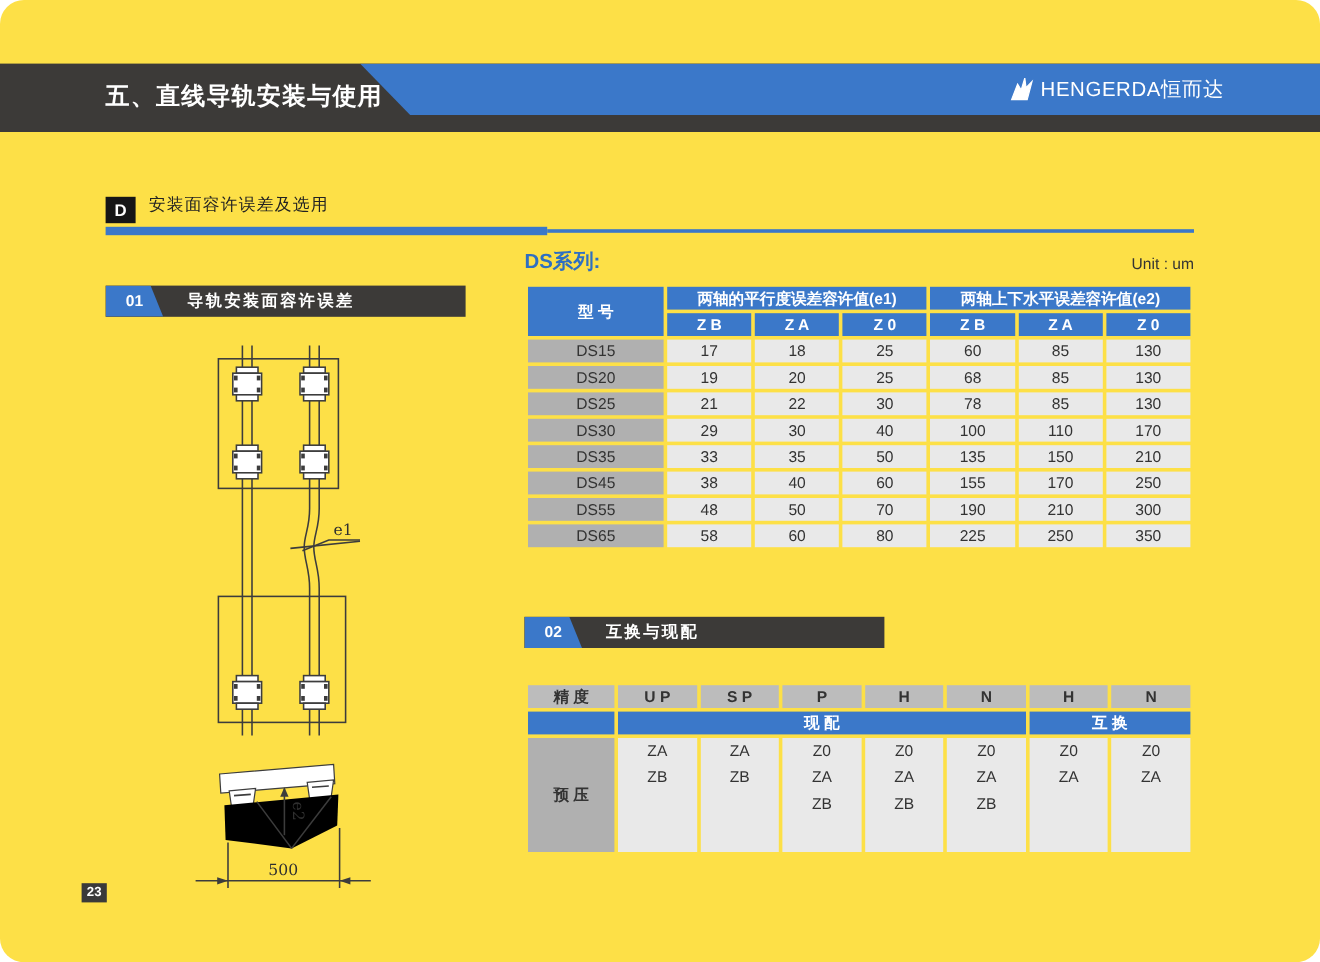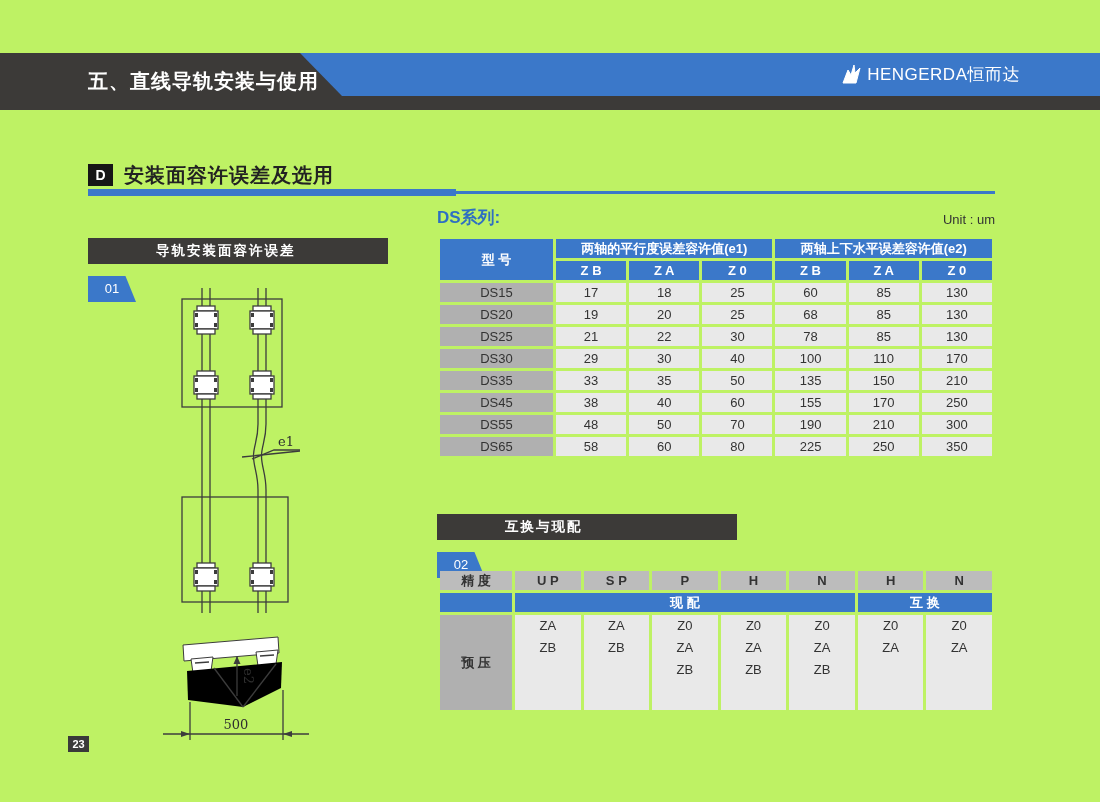--- a/index.html
+++ b/index.html
@@ -5,43 +5,43 @@
   :root{
     --accent:#3b78c9;
     --bar-dark:#3c3a38;
     --cell-gray:#b0b0b0;
     --cell-light:#e9e9e9;
     --sub-gray:#bcbcbc;
   }
   *{margin:0;padding:0;box-sizing:border-box;}
   html,body{background:#fff;}
   body{font-family:"Liberation Sans",sans-serif;color:#333;}
-  .page{position:relative;width:1100px;height:802px;background:#bef264;overflow:hidden;}
+  .page{position:relative;width:1100px;height:802px;background:#fde047;overflow:hidden;border-radius:20px;}
 
   
   .topbar{position:absolute;left:0;top:53px;width:1100px;height:57px;background:var(--bar-dark);}
   .topbar-blue{position:absolute;left:300px;right:0;top:0;height:43px;background:var(--accent);
     clip-path:polygon(0 0,100% 0,100% 100%,42px 100%);}
   .topbar-title{position:absolute;left:88px;top:0;height:57px;line-height:57px;color:#fff;
     font-size:20px;font-weight:bold;letter-spacing:1px;}
   .brand{position:absolute;right:80px;top:0;height:43px;display:flex;align-items:center;gap:4px;color:#fff;}
   .brand-text{font-size:17px;font-weight:normal;letter-spacing:.5px;}
 
   
   .sec-letter{position:absolute;left:88px;top:164px;width:25px;height:22px;background:#161616;color:#fff;
     font-size:14px;font-weight:bold;text-align:center;line-height:22px;}
-  .sec-title{position:absolute;left:124px;top:162px;font-size:20px;font-weight:bold;color:#222;letter-spacing:1px;}
+  .sec-title{position:absolute;left:124px;top:162px;font-size:14px;font-weight:normal;color:#222;letter-spacing:1px;}
   .sec-line-thick{position:absolute;left:88px;top:189px;width:368px;height:7px;background:var(--accent);}
   .sec-line-thin{position:absolute;left:456px;top:191px;width:539px;height:3px;background:var(--accent);}
 
   
   .subbar{position:absolute;width:300px;height:26px;background:var(--bar-dark);}
   .subbar-num{position:absolute;left:0;top:0;width:48px;height:26px;background:var(--accent);color:#fff;
-    font-size:13px;font-weight:normal;text-align:center;line-height:26px;
-    clip-path:polygon(0 0,78% 0,100% 100%,0 100%);margin-top:38px;}
+    font-size:13px;font-weight:bold;text-align:center;line-height:26px;
+    clip-path:polygon(0 0,78% 0,100% 100%,0 100%);}
   .subbar-title{position:absolute;left:68px;top:0;height:42px;line-height:26px;color:#fff;
     font-size:13.5px;font-weight:bold;letter-spacing:2px;}
   .bar01{left:88px;top:238px;}
   .bar02{left:437px;top:514px;}
 
   
   .series-label{position:absolute;left:437px;top:206px;font-size:17px;font-weight:bold;color:#2e6fc2;}
   .unit-label{position:absolute;left:437px;top:212px;width:558px;text-align:right;font-size:13px;color:#333;}
 
   

